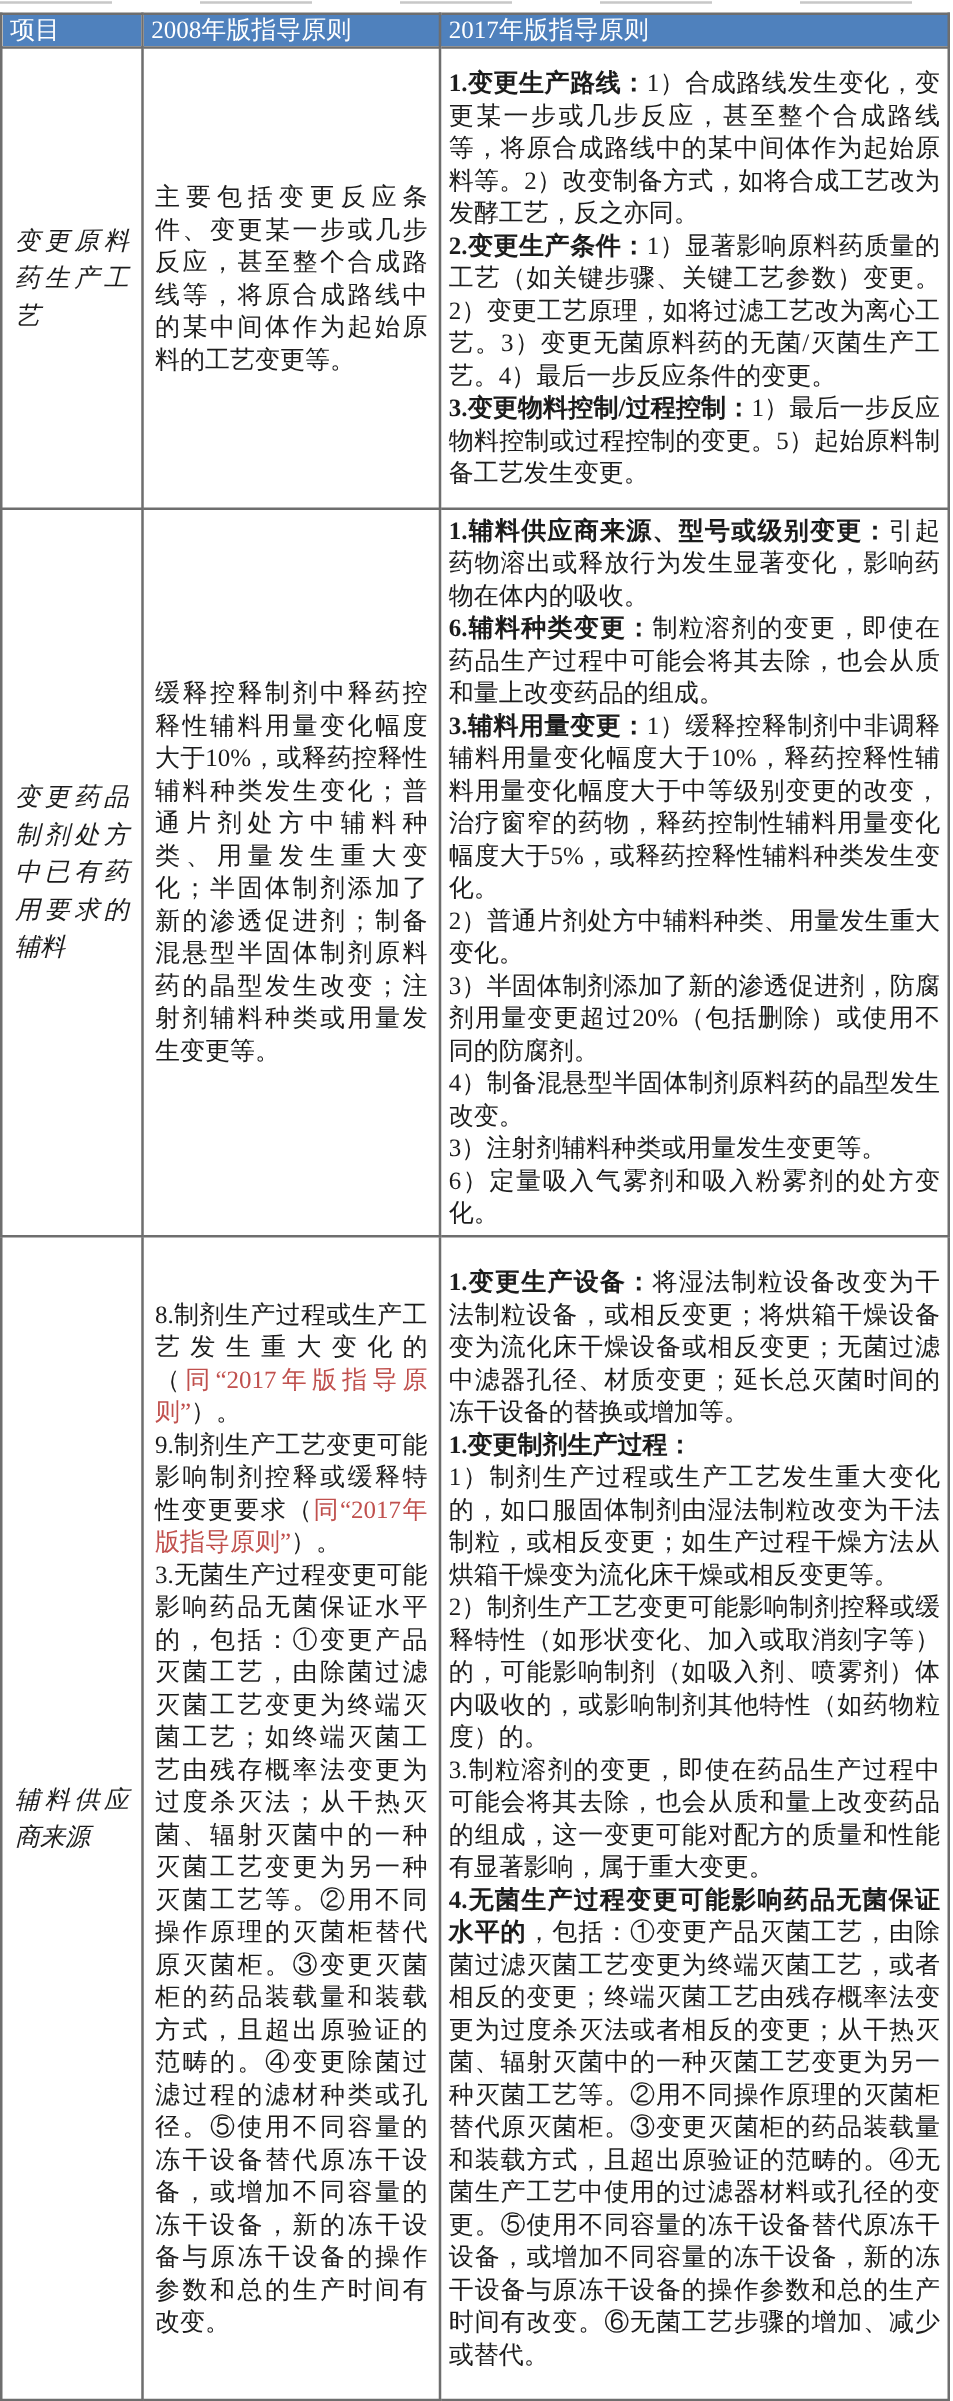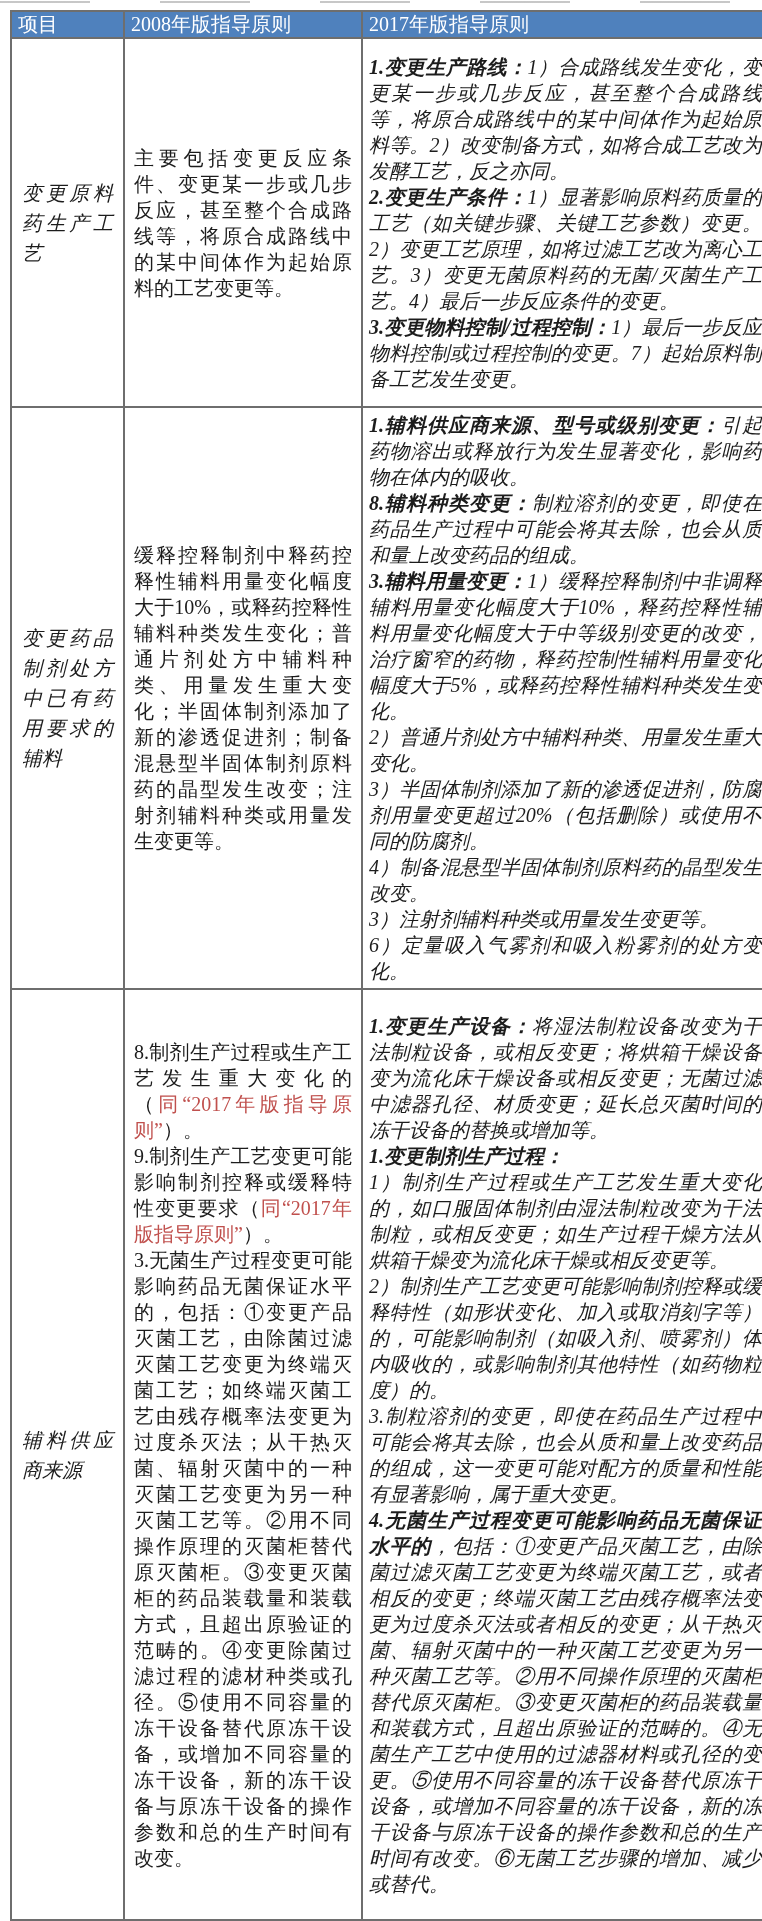--- a/index.html
+++ b/index.html
@@ -11,21 +11,21 @@
     --page-bg:#ffffff;
   }
   *{box-sizing:border-box;}
   html,body{margin:0;padding:0;background:#fff;}
   body{
     width:762px;height:1921px;overflow:hidden;
     font-family:"Liberation Serif","DejaVu Serif",serif;
     color:var(--text);
     background:var(--page-bg);
   }
-  .page{width:762px;height:1921px;position:relative;padding:10px 2px 2px 10px;}
+  .page{width:762px;height:1921px;position:relative;padding:10px 2px 2px 0;}
   .top-artifact{
     position:absolute;top:1px;left:0;width:100%;height:2px;
     background:repeating-linear-gradient(90deg,#9a9a9a 0 90px,transparent 90px 160px);
     opacity:.55;
   }
   table.cmp{
     border-collapse:collapse;
     table-layout:fixed;
     width:758px;
   }
@@ -50,21 +50,21 @@
     line-height:26px;
     text-align:justify;
     text-justify:inter-character;
   }
   td.c-item{
     padding:0 10px;
     line-height:30px;
     font-style:italic;
   }
   td.c-2008{padding:0 9px;}
-  td.c-2017{padding:0 6px;font-style:italic;}
+  td.c-2017{padding:0 6px;}
   tr.r1{height:369px;}
   tr.r2{height:582px;}
   tr.r3{height:931px;}
   td p{margin:0;text-align:justify;text-justify:inter-character;}
   .b{font-weight:bold;}
   .red{color:var(--red);}
 </style>
 </head>
 <body>
 
@@ -86,31 +86,31 @@
     </thead>
     <tbody>
       <tr class="r1">
         <td class="c-item">变更原料药生产工艺</td>
         <td class="c-2008">
             <p><span>主要包括变更反应条件、变更某一步或几步反应，甚至整个合成路线等，将原合成路线中的某中间体作为起始原料的工艺变更等。</span></p>
           </td>
         <td class="c-2017">
             <p><span class="b">1.变更生产路线：</span><span>1）合成路线发生变化，变更某一步或几步反应，甚至整个合成路线等，将原合成路线中的某中间体作为起始原料等。2）改变制备方式，如将合成工艺改为发酵工艺，反之亦同。</span></p>
             <p><span class="b">2.变更生产条件：</span><span>1）显著影响原料药质量的工艺（如关键步骤、关键工艺参数）变更。2）变更工艺原理，如将过滤工艺改为离心工艺。3）变更无菌原料药的无菌/灭菌生产工艺。4）最后一步反应条件的变更。</span></p>
-            <p><span class="b">3.变更物料控制/过程控制：</span><span>1）最后一步反应物料控制或过程控制的变更。7）起始原料制备工艺发生变更。</span></p>
+            <p><span class="b">3.变更物料控制/过程控制：</span><span>1）最后一步反应物料控制或过程控制的变更。5）起始原料制备工艺发生变更。</span></p>
           </td>
       </tr>
       <tr class="r2">
         <td class="c-item">变更药品制剂处方中已有药用要求的辅料</td>
         <td class="c-2008">
             <p><span>缓释控释制剂中释药控释性辅料用量变化幅度大于10%，或释药控释性辅料种类发生变化；普通片剂处方中辅料种类、用量发生重大变化；半固体制剂添加了新的渗透促进剂；制备混悬型半固体制剂原料药的晶型发生改变；注射剂辅料种类或用量发生变更等。</span></p>
           </td>
         <td class="c-2017">
             <p><span class="b">1.辅料供应商来源、型号或级别变更：</span><span>引起药物溶出或释放行为发生显著变化，影响药物在体内的吸收。</span></p>
-            <p><span class="b">8.辅料种类变更：</span><span>制粒溶剂的变更，即使在药品生产过程中可能会将其去除，也会从质和量上改变药品的组成。</span></p>
+            <p><span class="b">6.辅料种类变更：</span><span>制粒溶剂的变更，即使在药品生产过程中可能会将其去除，也会从质和量上改变药品的组成。</span></p>
             <p><span class="b">3.辅料用量变更：</span><span>1）缓释控释制剂中非调释辅料用量变化幅度大于10%，释药控释性辅料用量变化幅度大于中等级别变更的改变，治疗窗窄的药物，释药控制性辅料用量变化幅度大于5%，或释药控释性辅料种类发生变化。</span></p>
             <p><span>2）普通片剂处方中辅料种类、用量发生重大变化。</span></p>
             <p><span>3）半固体制剂添加了新的渗透促进剂，防腐剂用量变更超过20%（包括删除）或使用不同的防腐剂。</span></p>
             <p><span>4）制备混悬型半固体制剂原料药的晶型发生改变。</span></p>
             <p><span>3）注射剂辅料种类或用量发生变更等。</span></p>
             <p><span>6）定量吸入气雾剂和吸入粉雾剂的处方变化。</span></p>
           </td>
       </tr>
       <tr class="r3">
         <td class="c-item">辅料供应商来源</td>

